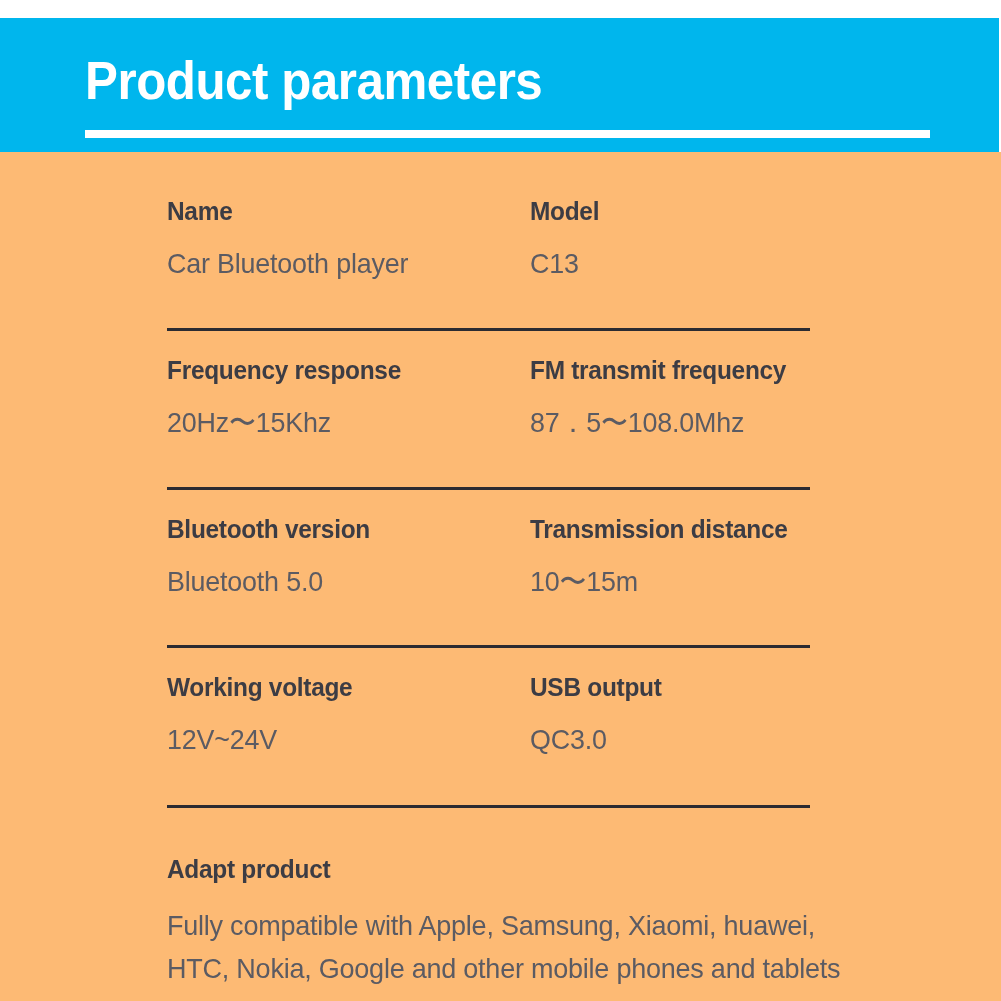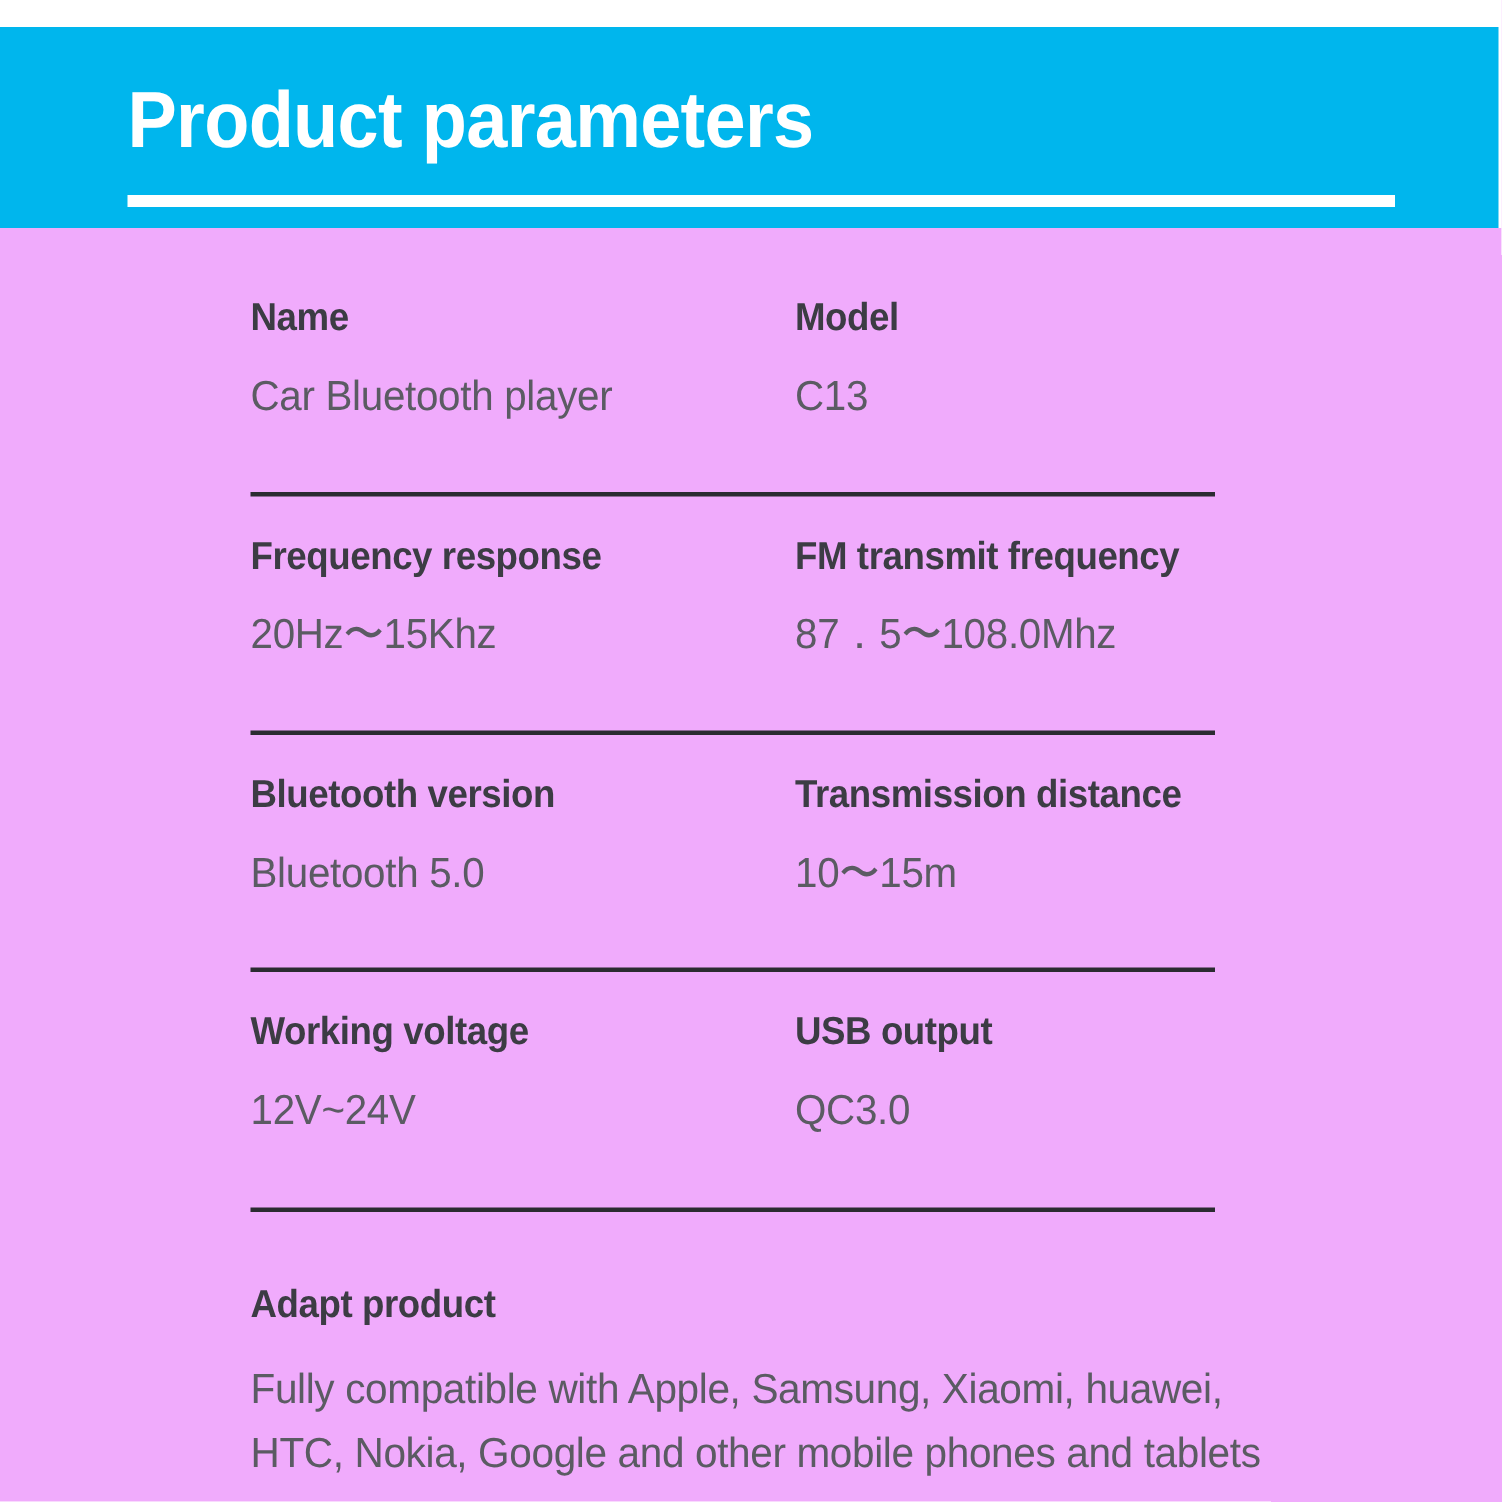--- a/index.html
+++ b/index.html
@@ -57,21 +57,21 @@
     background: #ffffff;
   }
 
   
   .specs {
     position: absolute;
     left: 0;
     top: 152px;
     width: 1001px;
     height: 849px;
-    background: #f0abfc;
+    background: #fdba74;
     padding-left: 36px;
   }
 
   .row {
     position: absolute;
     left: 0;
     width: 1001px;
   }
 
   .cell {

